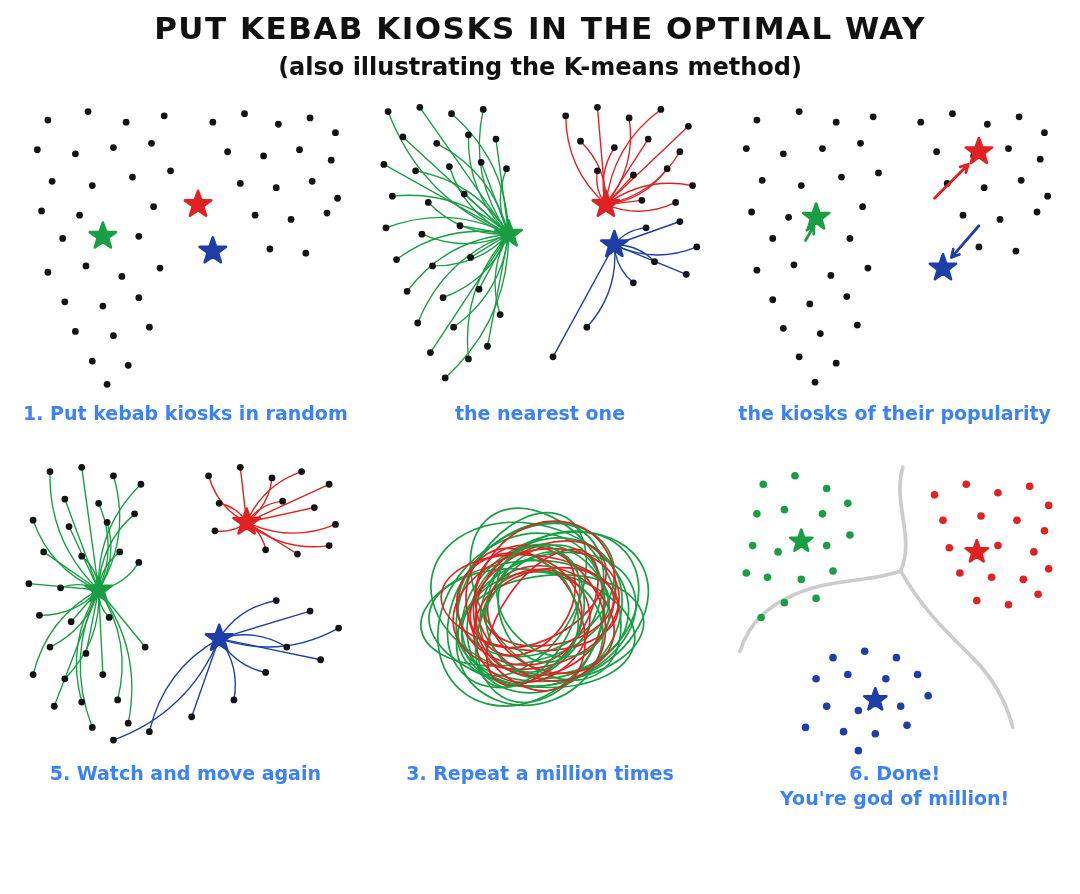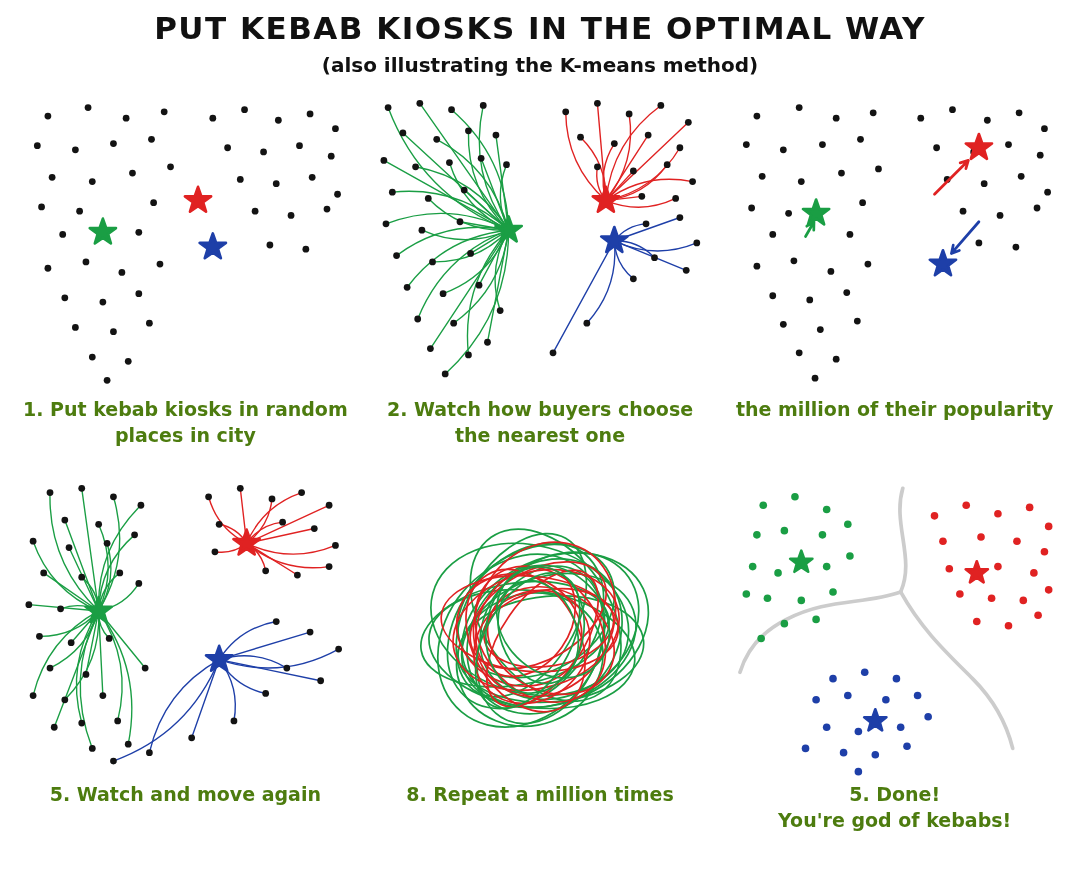--- a/index.html
+++ b/index.html
@@ -1,25 +1,25 @@
 <!DOCTYPE html>
 <html><head>
 <meta charset="utf-8">
 <style>
   html,body{margin:0;padding:0;background:#ffffff;}
   body{width:1080px;height:894px;overflow:hidden;font-family:"DejaVu Sans",sans-serif;color:#111;}
   .page{width:1080px;height:890px;display:flex;flex-direction:column;}
   header{text-align:center;padding-top:10px;}
   h1{font-size:31px;font-weight:bold;letter-spacing:1.5px;margin:0;}
-  .subtitle{font-size:20px;font-weight:bold;margin-top:7px;}
+  .subtitle{font-size:24px;font-weight:bold;margin-top:7px;}
   .grid{display:grid;grid-template-columns:repeat(3,1fr);column-gap:8px;row-gap:34px;padding:20px 12px 0;}
   .panel{display:flex;flex-direction:column;align-items:center;}
   .fig{width:100%;height:296px;display:flex;justify-content:center;align-items:center;}
   .fig svg{width:100%;height:100%;}
-  .caption{font-size:19px;font-weight:bold;text-align:center;line-height:1.35;margin-top:4px;color:#4d7c0f;}
+  .caption{font-size:19px;font-weight:bold;text-align:center;line-height:1.35;margin-top:4px;color:#3b82f6;}
 </style>
 </head>
 <body>
 
 <div class="page">
   <header>
     <h1>PUT KEBAB KIOSKS IN THE OPTIMAL WAY</h1>
     <div class="subtitle">(also illustrating the K-means method)</div>
   </header>
   <main class="grid">
@@ -77,21 +77,20 @@
               <circle cx="106" cy="250" r="3.2" fill="#131313"></circle>
               <circle cx="86" cy="268" r="3.2" fill="#131313"></circle>
             </g>
             <polygon points="82.0,115.0 85.1,123.8 94.4,124.0 86.9,129.6 89.6,138.5 82.0,133.2 74.4,138.5 77.1,129.6 69.6,124.0 78.9,123.8" fill="#1a9e44" stroke="#1a9e44" stroke-width="2.5" stroke-linejoin="round"></polygon>
             <polygon points="172.0,85.0 175.1,93.8 184.4,94.0 176.9,99.6 179.6,108.5 172.0,103.2 164.4,108.5 167.1,99.6 159.6,94.0 168.9,93.8" fill="#e02222" stroke="#e02222" stroke-width="2.5" stroke-linejoin="round"></polygon>
             <polygon points="186.0,129.0 189.1,137.8 198.4,138.0 190.9,143.6 193.6,152.5 186.0,147.2 178.4,152.5 181.1,143.6 173.6,138.0 182.9,137.8" fill="#1e3fa8" stroke="#1e3fa8" stroke-width="2.5" stroke-linejoin="round"></polygon>
           </svg>
         </div>
       <div class="caption">
         <div>1. Put kebab kiosks in random</div>
-        <div>places in city</div>
       </div>
     </section>
 
     <section class="panel">
       <div class="fig">
           <svg viewBox="0 0 320 280">
             <g>
               <path d="M 130 126 Q 47.5 93.1 16 10" stroke="#1a9e44" stroke-width="1.3" fill="none" stroke-linecap="round"></path>
               <path d="M 130 126 Q 88.0 66.0 46 6" stroke="#1a9e44" stroke-width="1.3" fill="none" stroke-linecap="round"></path>
               <path d="M 130 126 Q 128.1 57.1 76 12" stroke="#1a9e44" stroke-width="1.3" fill="none" stroke-linecap="round"></path>
@@ -212,21 +211,20 @@
               <circle cx="248" cy="172" r="3.2" fill="#131313"></circle>
               <circle cx="204" cy="214" r="3.2" fill="#131313"></circle>
               <circle cx="172" cy="242" r="3.2" fill="#131313"></circle>
             </g>
             <polygon points="130.0,113.0 133.1,121.8 142.4,122.0 134.9,127.6 137.6,136.5 130.0,131.2 122.4,136.5 125.1,127.6 117.6,122.0 126.9,121.8" fill="#1a9e44" stroke="#1a9e44" stroke-width="2.5" stroke-linejoin="round"></polygon>
             <polygon points="222.0,85.0 225.1,93.8 234.4,94.0 226.9,99.6 229.6,108.5 222.0,103.2 214.4,108.5 217.1,99.6 209.6,94.0 218.9,93.8" fill="#e02222" stroke="#e02222" stroke-width="2.5" stroke-linejoin="round"></polygon>
             <polygon points="230.0,123.0 233.1,131.8 242.4,132.0 234.9,137.6 237.6,146.5 230.0,141.2 222.4,146.5 225.1,137.6 217.6,132.0 226.9,131.8" fill="#1e3fa8" stroke="#1e3fa8" stroke-width="2.5" stroke-linejoin="round"></polygon>
           </svg>
         </div>
       <div class="caption">
-        <div>2. Watch how buyers choose</div>
         <div>the nearest one</div>
       </div>
     </section>
 
     <section class="panel">
       <div class="fig">
           <svg viewBox="0 0 320 280">
             <g>
               <circle cx="30" cy="18" r="3.2" fill="#131313"></circle>
               <circle cx="70" cy="10" r="3.2" fill="#131313"></circle>
@@ -279,21 +277,21 @@
             </g>
             <path d="M 76 132 L 84 118 M 83.8 126.0 L 84 118 L 77.2 122.2" stroke="#1a9e44" stroke-width="2.6" fill="none" stroke-linecap="round" stroke-linejoin="round"></path>
             <path d="M 198 92 L 230 60 M 227.7 67.7 L 230 60 L 222.3 62.3" stroke="#e02222" stroke-width="2.6" fill="none" stroke-linecap="round" stroke-linejoin="round"></path>
             <path d="M 240 118 L 214 148 M 215.7 140.2 L 214 148 L 221.5 145.2" stroke="#1e3fa8" stroke-width="2.6" fill="none" stroke-linecap="round" stroke-linejoin="round"></path>
             <polygon points="86.0,97.0 89.1,105.8 98.4,106.0 90.9,111.6 93.6,120.5 86.0,115.2 78.4,120.5 81.1,111.6 73.6,106.0 82.9,105.8" fill="#1a9e44" stroke="#1a9e44" stroke-width="2.5" stroke-linejoin="round"></polygon>
             <polygon points="240.0,35.0 243.1,43.8 252.4,44.0 244.9,49.6 247.6,58.5 240.0,53.2 232.4,58.5 235.1,49.6 227.6,44.0 236.9,43.8" fill="#e02222" stroke="#e02222" stroke-width="2.5" stroke-linejoin="round"></polygon>
             <polygon points="206.0,145.0 209.1,153.8 218.4,154.0 210.9,159.6 213.6,168.5 206.0,163.2 198.4,168.5 201.1,159.6 193.6,154.0 202.9,153.8" fill="#1e3fa8" stroke="#1e3fa8" stroke-width="2.5" stroke-linejoin="round"></polygon>
           </svg>
         </div>
       <div class="caption">
-        <div>the million of their popularity</div>
+        <div>the kiosks of their popularity</div>
       </div>
     </section>
 
     <section class="panel">
       <div class="fig">
           <svg viewBox="0 0 320 280">
             <g>
               <path d="M 78 122 Q 30.4 76.1 32 10" stroke="#1a9e44" stroke-width="1.3" fill="none" stroke-linecap="round"></path>
               <path d="M 78 122 Q 70.0 64.0 62 6" stroke="#1a9e44" stroke-width="1.3" fill="none" stroke-linecap="round"></path>
               <path d="M 78 122 Q 108.8 71.1 92 14" stroke="#1a9e44" stroke-width="1.3" fill="none" stroke-linecap="round"></path>
@@ -454,21 +452,21 @@
               <ellipse cx="146" cy="132" rx="42" ry="56" transform="rotate(35 146 132)" stroke="#e02222" stroke-width="1.6" fill="none"></ellipse>
               <ellipse cx="162" cy="148" rx="74" ry="38" transform="rotate(-55 162 148)" stroke="#e02222" stroke-width="1.6" fill="none"></ellipse>
               <ellipse cx="155" cy="140" rx="46" ry="60" transform="rotate(10 155 140)" stroke="#1a9e44" stroke-width="1.6" fill="none"></ellipse>
               <ellipse cx="148" cy="150" rx="70" ry="40" transform="rotate(-60 148 150)" stroke="#1a9e44" stroke-width="1.6" fill="none"></ellipse>
               <ellipse cx="172" cy="132" rx="58" ry="48" transform="rotate(45 172 132)" stroke="#1a9e44" stroke-width="1.6" fill="none"></ellipse>
               <ellipse cx="158" cy="142" rx="36" ry="50" transform="rotate(-20 158 142)" stroke="#1a9e44" stroke-width="1.6" fill="none"></ellipse>
             </g>
           </svg>
         </div>
       <div class="caption">
-        <div>8. Repeat a million times</div>
+        <div>3. Repeat a million times</div>
         <div></div>
       </div>
     </section>
 
     <section class="panel">
       <div class="fig">
           <svg viewBox="0 0 320 280">
             <g>
               <path d="M 168 6 C 158 40 180 72 166 104" stroke="#cccccc" stroke-width="3.5" fill="none" stroke-linecap="round"></path>
               <path d="M 166 104 C 132 116 96 110 58 130 C 34 142 20 160 14 180" stroke="#cccccc" stroke-width="3.5" fill="none" stroke-linecap="round"></path>
@@ -532,19 +530,19 @@
               <circle cx="112" cy="256" r="3.6" fill="#1e3fa8"></circle>
               <circle cx="142" cy="258" r="3.6" fill="#1e3fa8"></circle>
               <circle cx="172" cy="250" r="3.6" fill="#1e3fa8"></circle>
               <circle cx="126" cy="274" r="3.6" fill="#1e3fa8"></circle>
               <circle cx="76" cy="252" r="3.6" fill="#1e3fa8"></circle>
             </g>
             <polygon points="142.0,215.0 144.6,222.4 152.5,222.6 146.3,227.4 148.5,234.9 142.0,230.5 135.5,234.9 137.7,227.4 131.5,222.6 139.4,222.4" fill="#1e3fa8" stroke="#1e3fa8" stroke-width="2.5" stroke-linejoin="round"></polygon>
           </svg>
         </div>
       <div class="caption">
-        <div>5. Done!</div>
-        <div>You're god of kebabs!</div>
+        <div>6. Done!</div>
+        <div>You're god of million!</div>
       </div>
     </section>
 
   </main>
 </div>
 
 </body></html>

